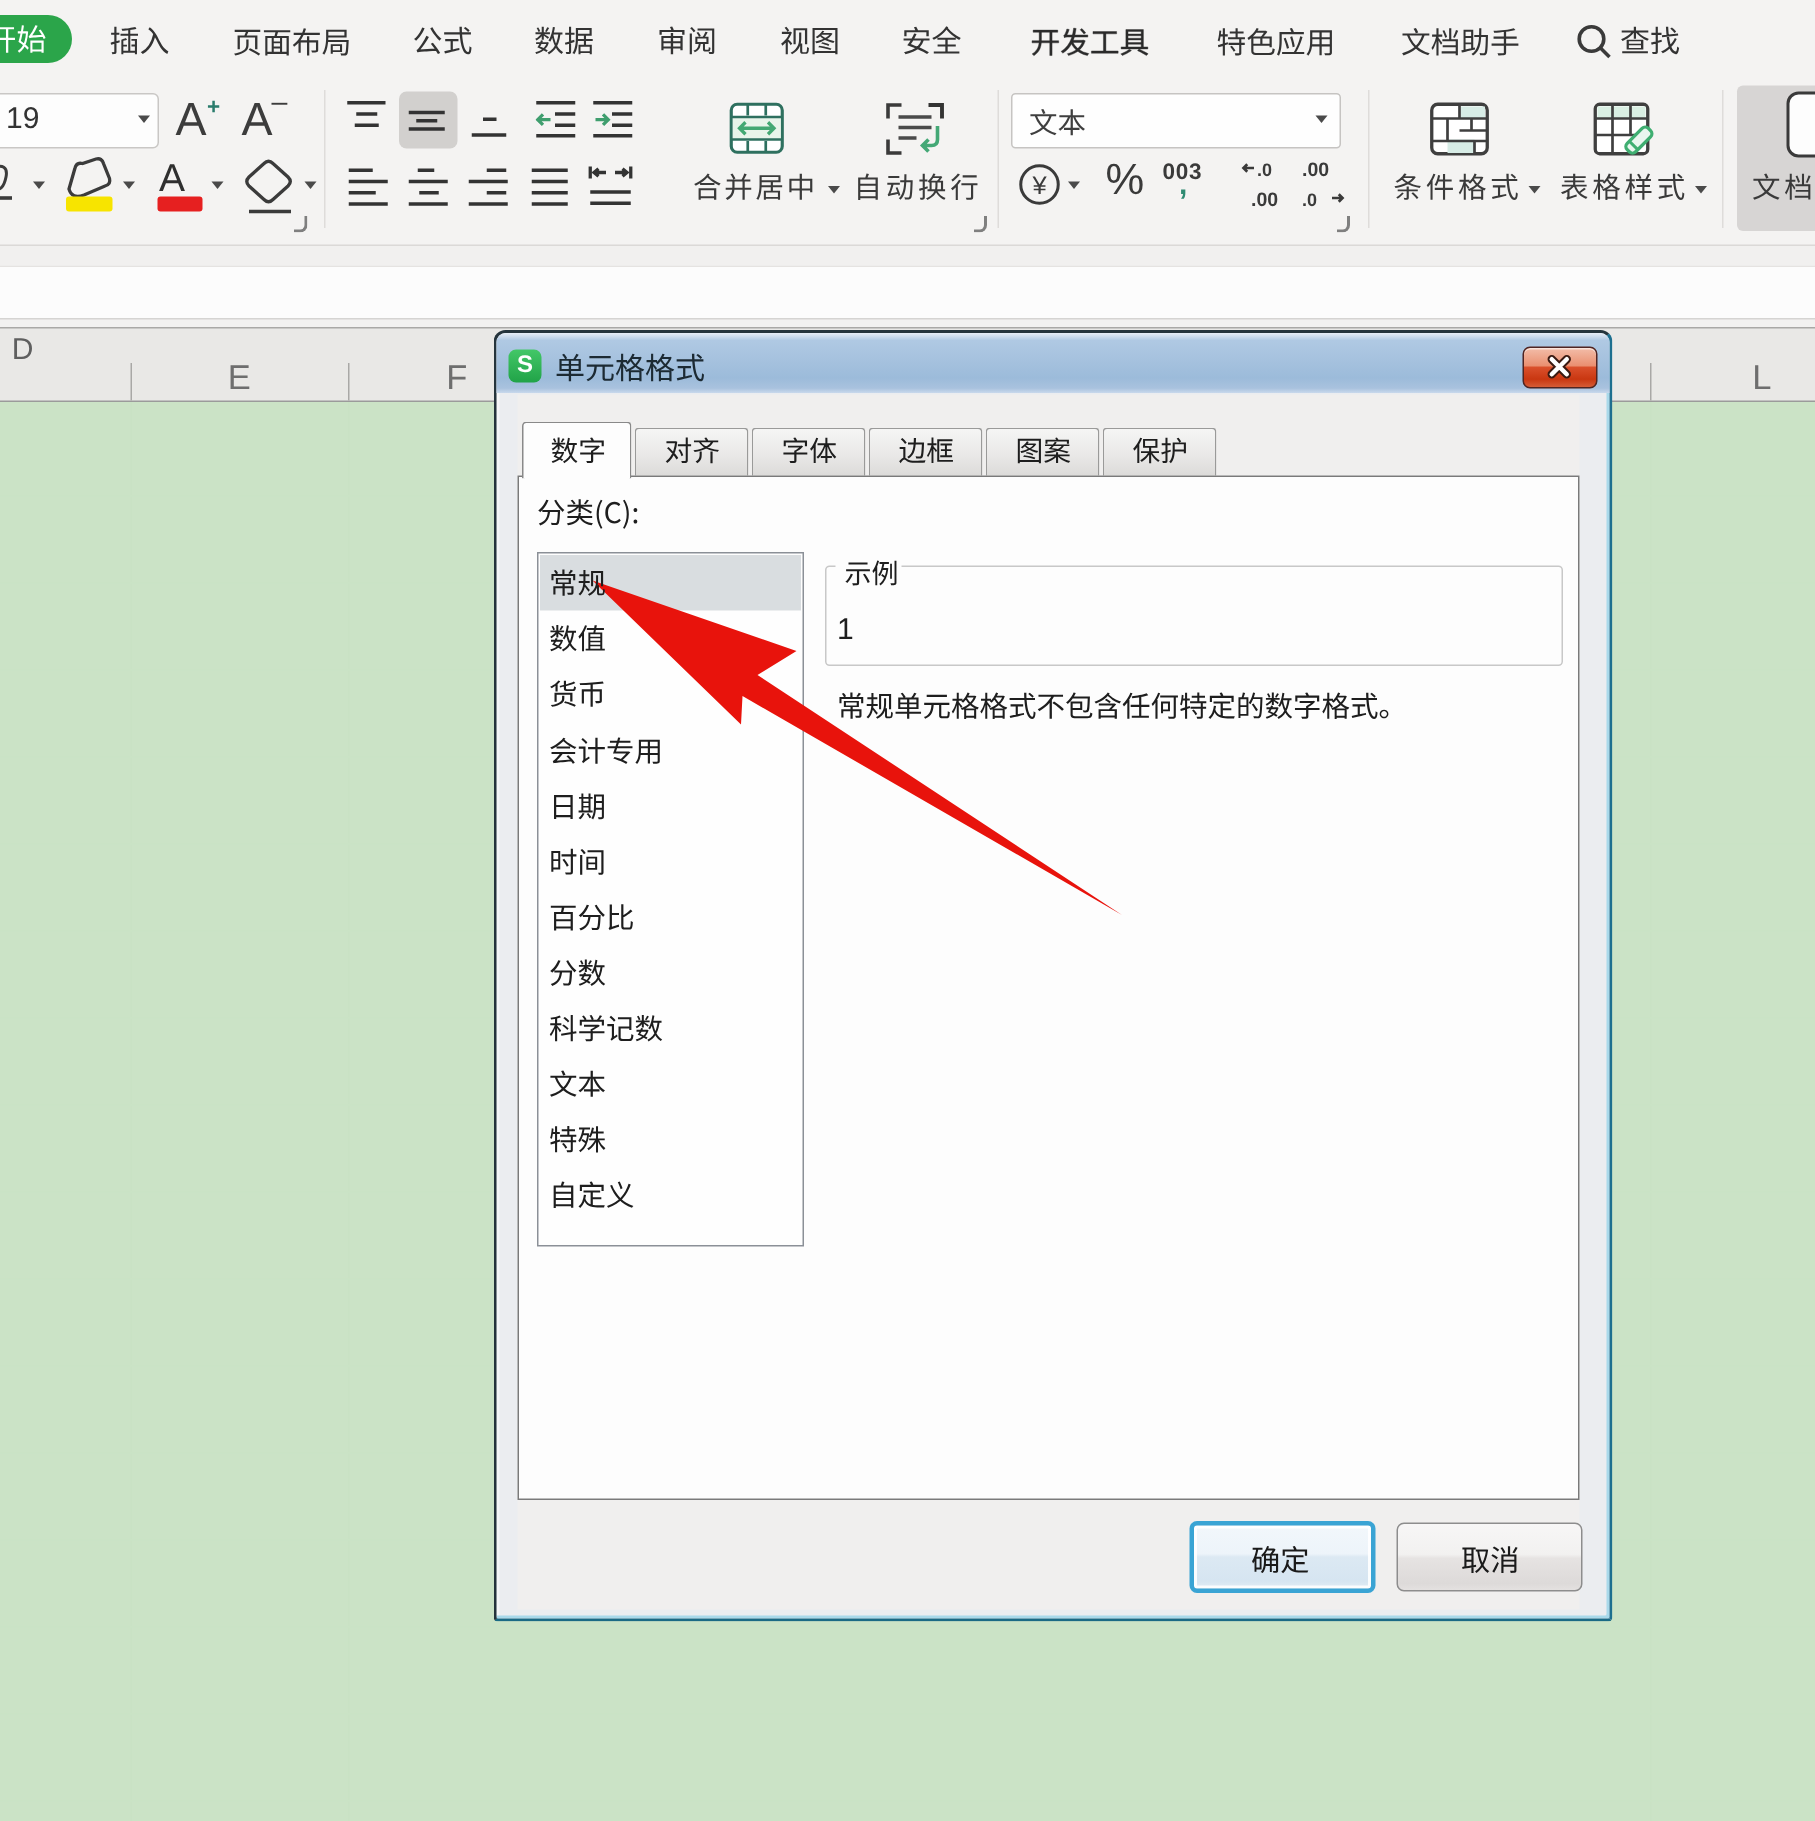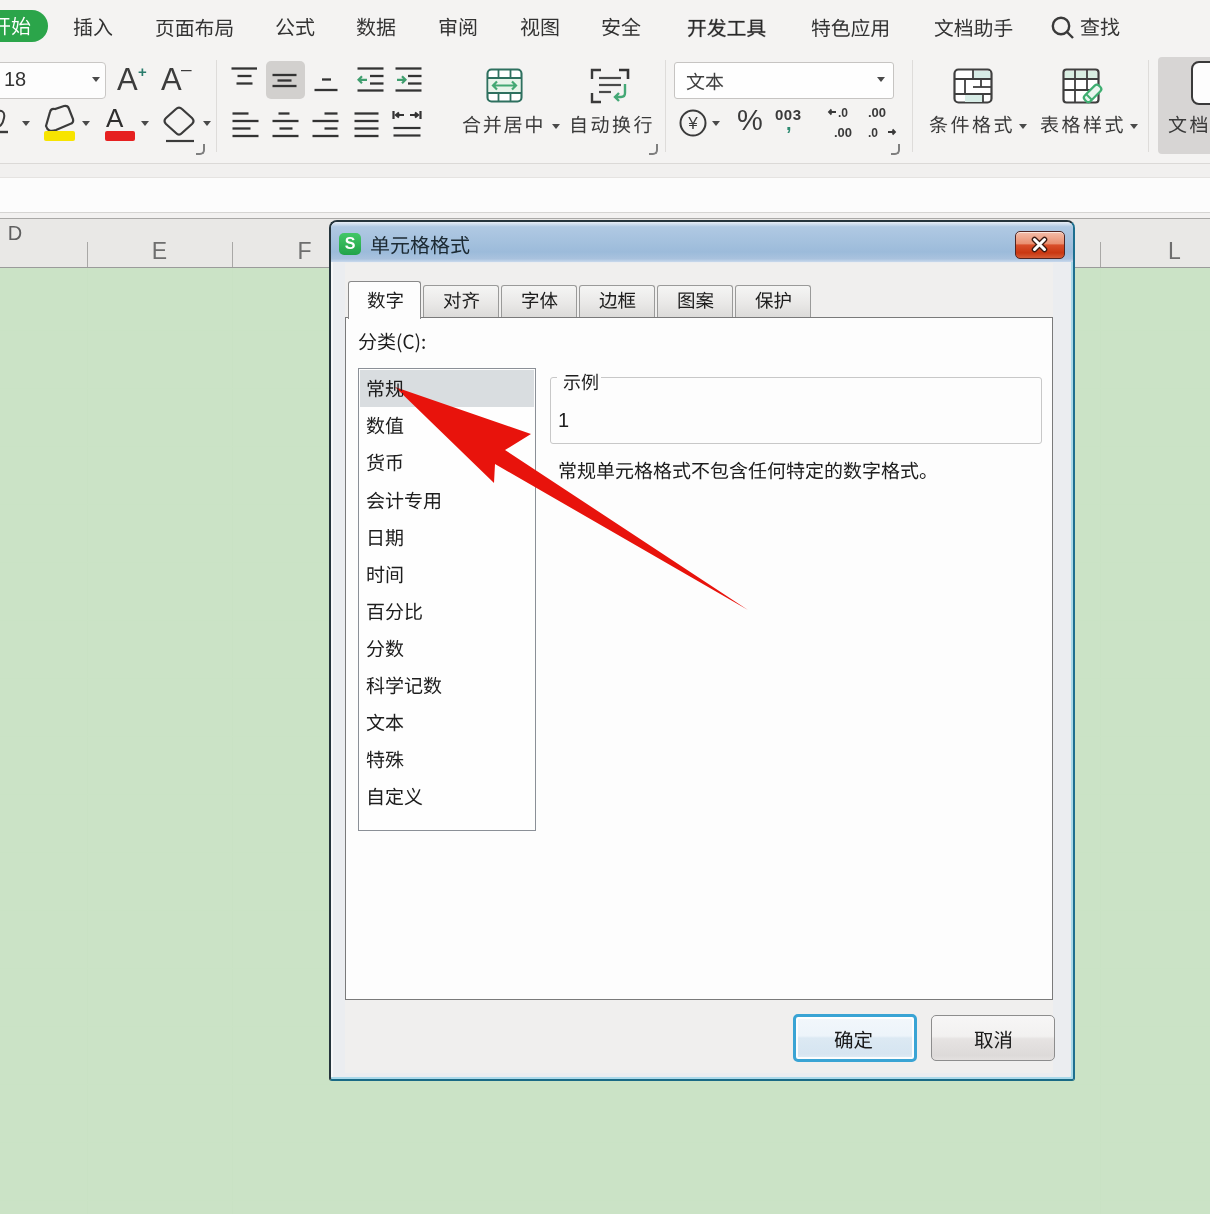--- a/index.html
+++ b/index.html
@@ -147,21 +147,21 @@
 <div class="abs" style="left:0;top:932px;width:1210px;height:1px;background:#cae3c5;"></div>
 </div>
 
 <div class="abs" style="left:-20px;top:10px;width:68px;height:32px;border-radius:16px;background:#2ba54a;"></div>
 <svg class="abs" style="left:1048px;top:13px" width="30" height="30" viewBox="0 0 30 30" fill="none" stroke="#3a3a3a" stroke-width="2.4">
     <circle cx="13" cy="13" r="8.2"></circle>
     <line x1="19" y1="19" x2="25" y2="25"></line>
   </svg>
 
 <div class="abs" style="left:-40px;top:62px;width:146px;height:37px;background:#fdfdfd;border:1px solid #c9c7c5;border-radius:4px;"></div>
-<div class="abs" style="left:4px;top:68px;font-size:20px;color:#333;">18</div>
+<div class="abs" style="left:4px;top:68px;font-size:20px;color:#333;">19</div>
 <div class="dd" style="left:92px;top:77px;"></div>
 <div class="abs" style="left:117px;top:62px;font-size:31px;color:#3c3c3c;">A</div>
 <div class="abs" style="left:138px;top:63px;font-size:15px;color:#2a7c6c;font-weight:bold;">+</div>
 <div class="abs" style="left:161px;top:62px;font-size:31px;color:#3c3c3c;">A</div>
 <div class="abs" style="left:181px;top:58px;font-size:19px;color:#3c3c3c;">–</div>
 
 <svg class="abs" style="left:-8px;top:108px" width="26" height="34" viewBox="0 0 26 34" fill="none" stroke="#3b3b3b" stroke-width="2">
     <path d="M2 4 Q14 0 12 10 Q10 20 4 18"></path>
     <path d="M4 24 L16 24" stroke-width="2.4"></path>
   </svg>

